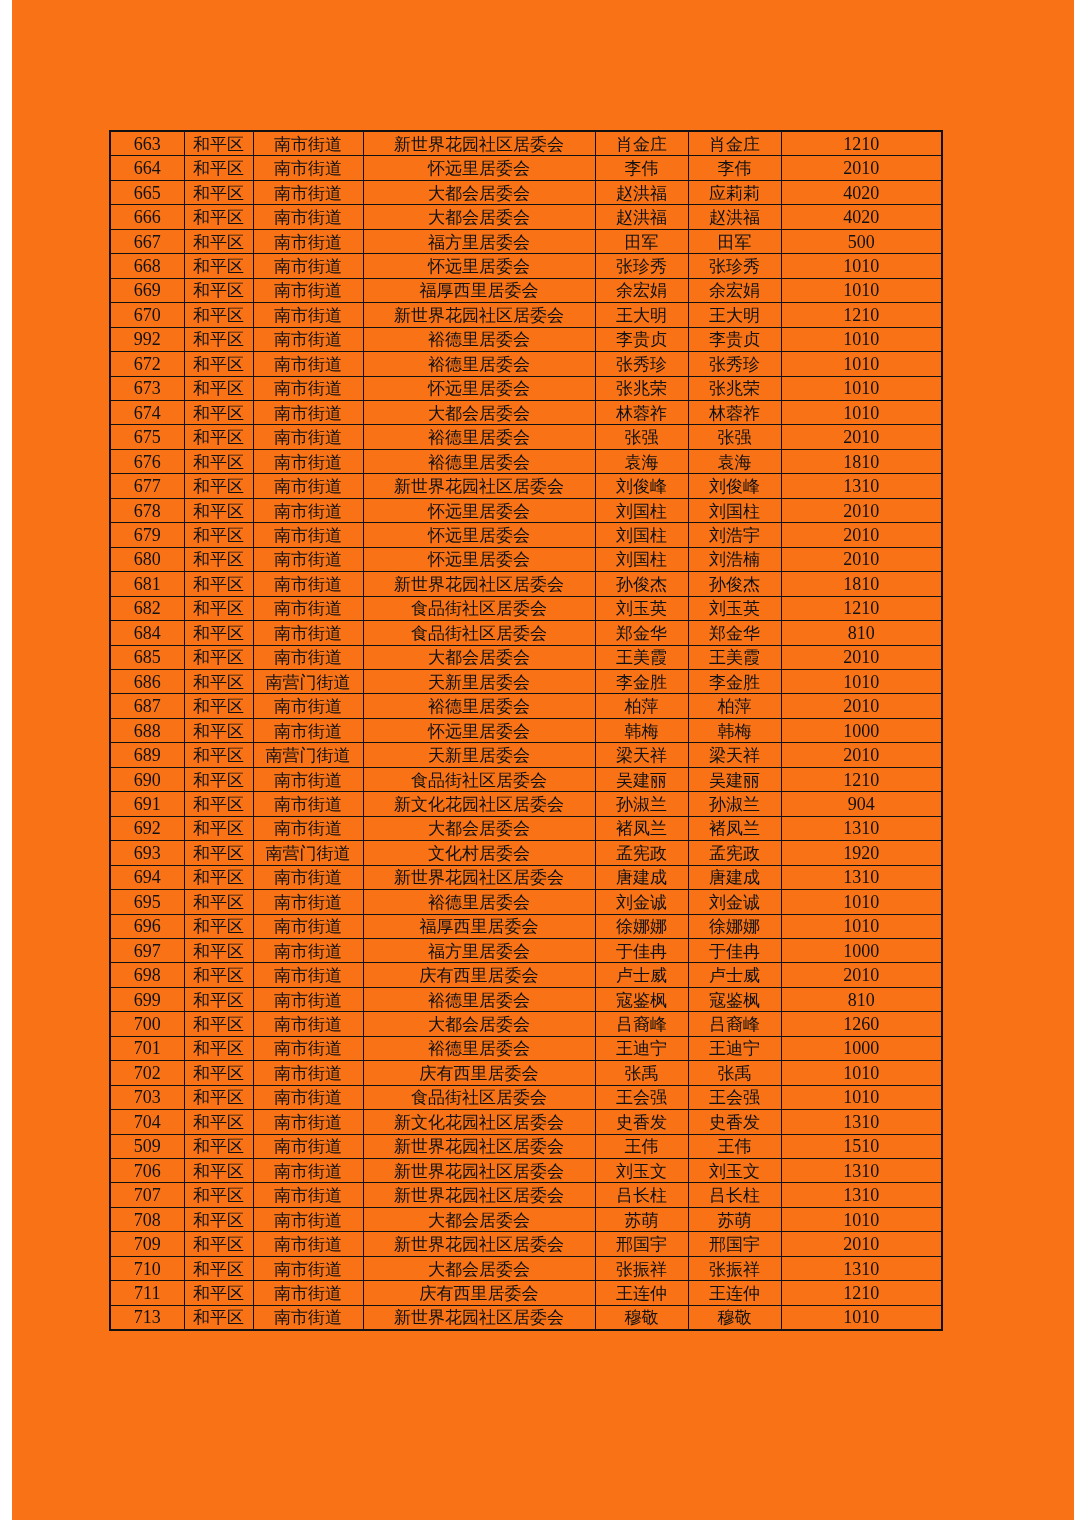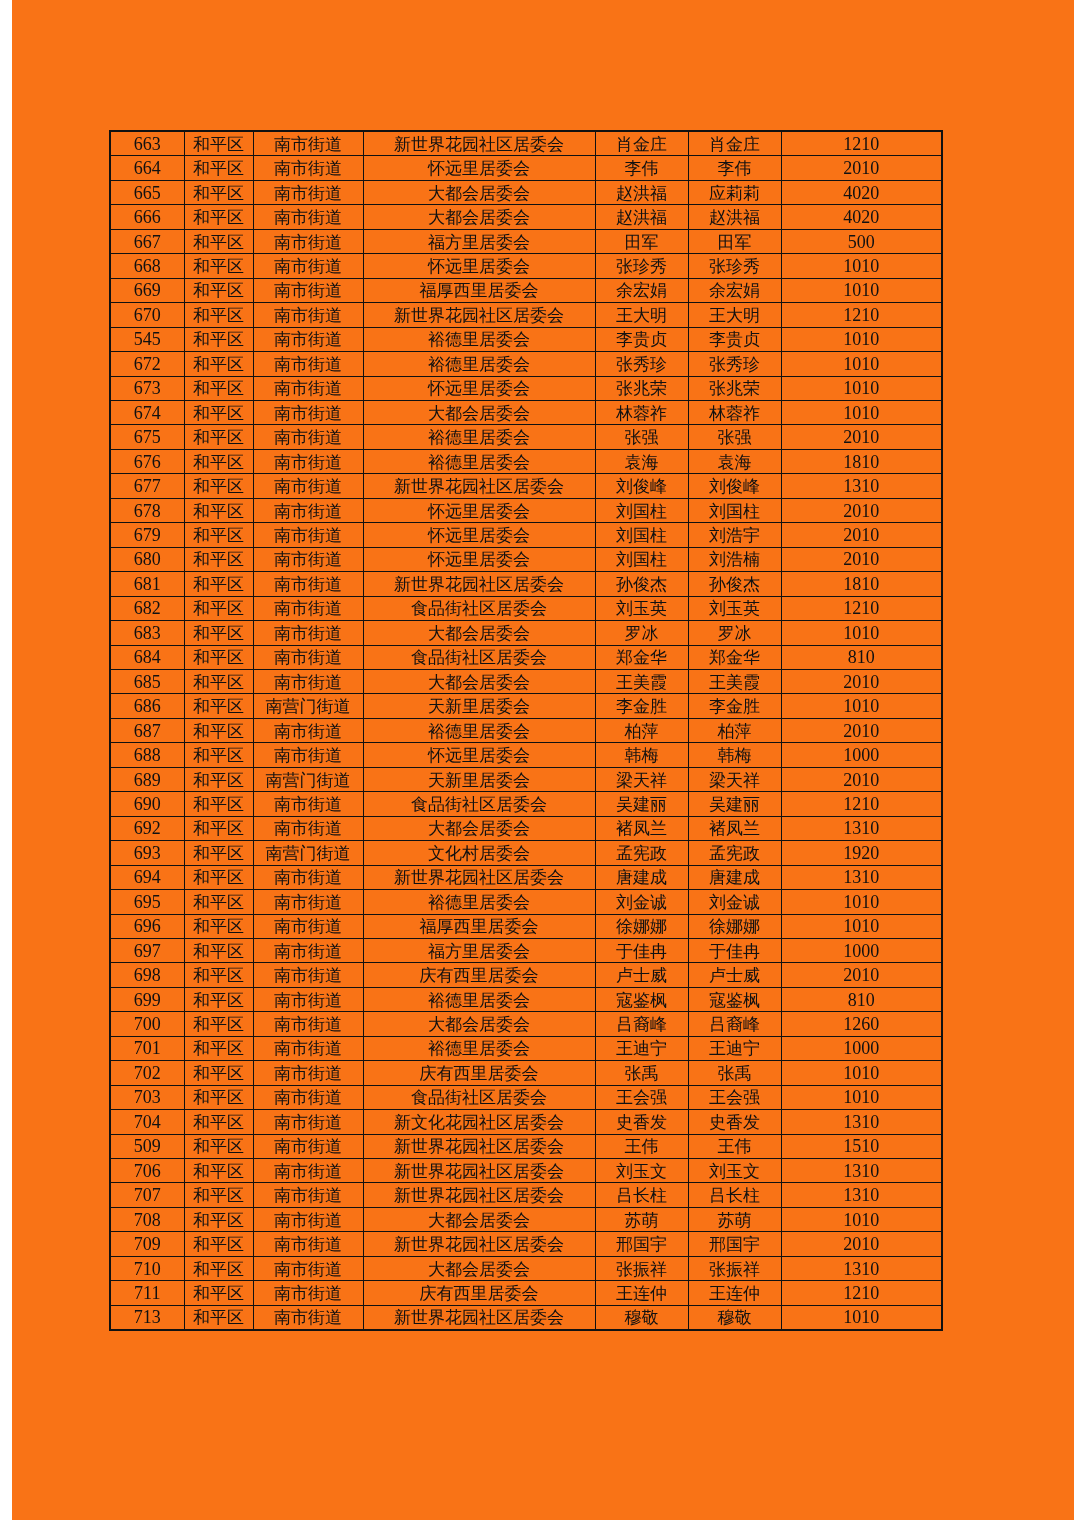--- a/index.html
+++ b/index.html
@@ -131,21 +131,21 @@
         <tr>
           <td class="c-no">670</td>
           <td class="c-district">和平区</td>
           <td class="c-street">南市街道</td>
           <td class="c-committee">新世界花园社区居委会</td>
           <td class="c-applicant">王大明</td>
           <td class="c-member">王大明</td>
           <td class="c-amt">1210</td>
         </tr>
         <tr>
-          <td class="c-no">545</td>
+          <td class="c-no">992</td>
           <td class="c-district">和平区</td>
           <td class="c-street">南市街道</td>
           <td class="c-committee">裕德里居委会</td>
           <td class="c-applicant">李贵贞</td>
           <td class="c-member">李贵贞</td>
           <td class="c-amt">1010</td>
         </tr>
         <tr>
           <td class="c-no">672</td>
           <td class="c-district">和平区</td>
@@ -239,29 +239,20 @@
         <tr>
           <td class="c-no">682</td>
           <td class="c-district">和平区</td>
           <td class="c-street">南市街道</td>
           <td class="c-committee">食品街社区居委会</td>
           <td class="c-applicant">刘玉英</td>
           <td class="c-member">刘玉英</td>
           <td class="c-amt">1210</td>
         </tr>
         <tr>
-          <td class="c-no">683</td>
-          <td class="c-district">和平区</td>
-          <td class="c-street">南市街道</td>
-          <td class="c-committee">大都会居委会</td>
-          <td class="c-applicant">罗冰</td>
-          <td class="c-member">罗冰</td>
-          <td class="c-amt">1010</td>
-        </tr>
-        <tr>
           <td class="c-no">684</td>
           <td class="c-district">和平区</td>
           <td class="c-street">南市街道</td>
           <td class="c-committee">食品街社区居委会</td>
           <td class="c-applicant">郑金华</td>
           <td class="c-member">郑金华</td>
           <td class="c-amt">810</td>
         </tr>
         <tr>
           <td class="c-no">685</td>
@@ -309,20 +300,29 @@
           <td class="c-amt">2010</td>
         </tr>
         <tr>
           <td class="c-no">690</td>
           <td class="c-district">和平区</td>
           <td class="c-street">南市街道</td>
           <td class="c-committee">食品街社区居委会</td>
           <td class="c-applicant">吴建丽</td>
           <td class="c-member">吴建丽</td>
           <td class="c-amt">1210</td>
+        </tr>
+        <tr>
+          <td class="c-no">691</td>
+          <td class="c-district">和平区</td>
+          <td class="c-street">南市街道</td>
+          <td class="c-committee">新文化花园社区居委会</td>
+          <td class="c-applicant">孙淑兰</td>
+          <td class="c-member">孙淑兰</td>
+          <td class="c-amt">904</td>
         </tr>
         <tr>
           <td class="c-no">692</td>
           <td class="c-district">和平区</td>
           <td class="c-street">南市街道</td>
           <td class="c-committee">大都会居委会</td>
           <td class="c-applicant">褚凤兰</td>
           <td class="c-member">褚凤兰</td>
           <td class="c-amt">1310</td>
         </tr>

